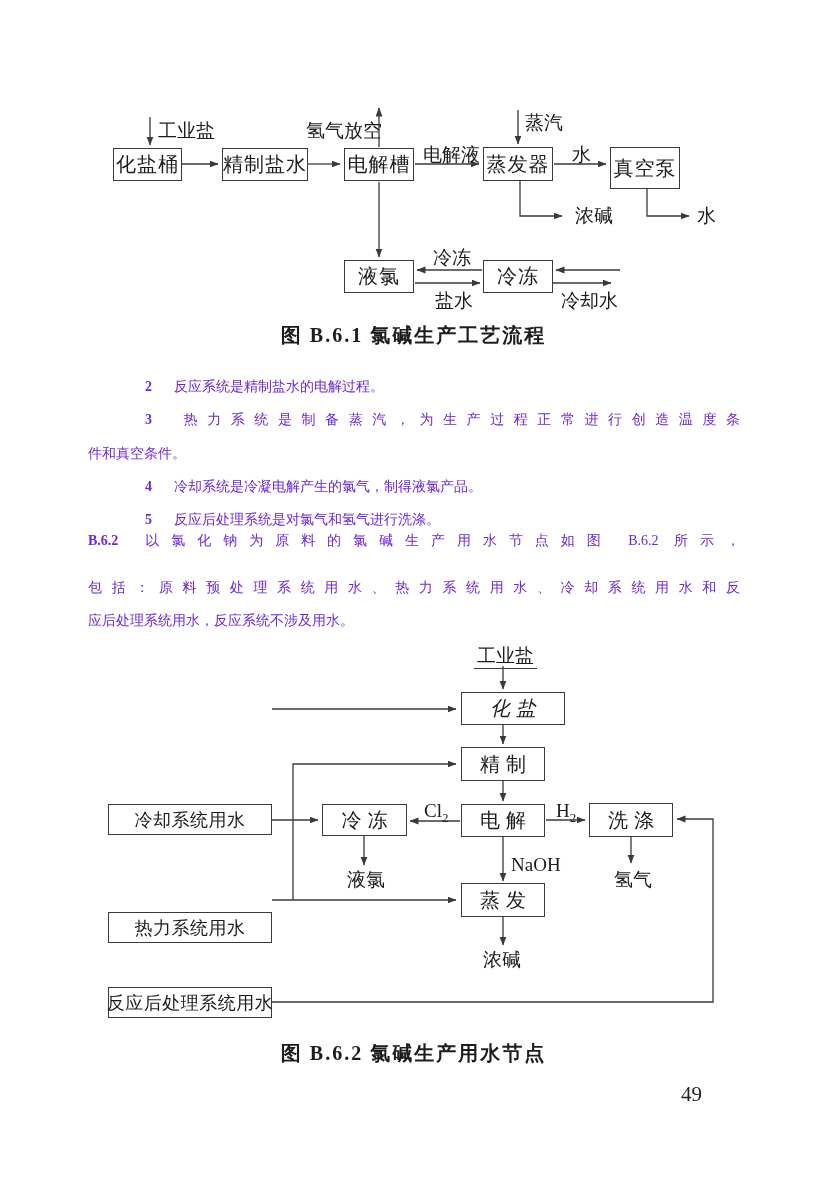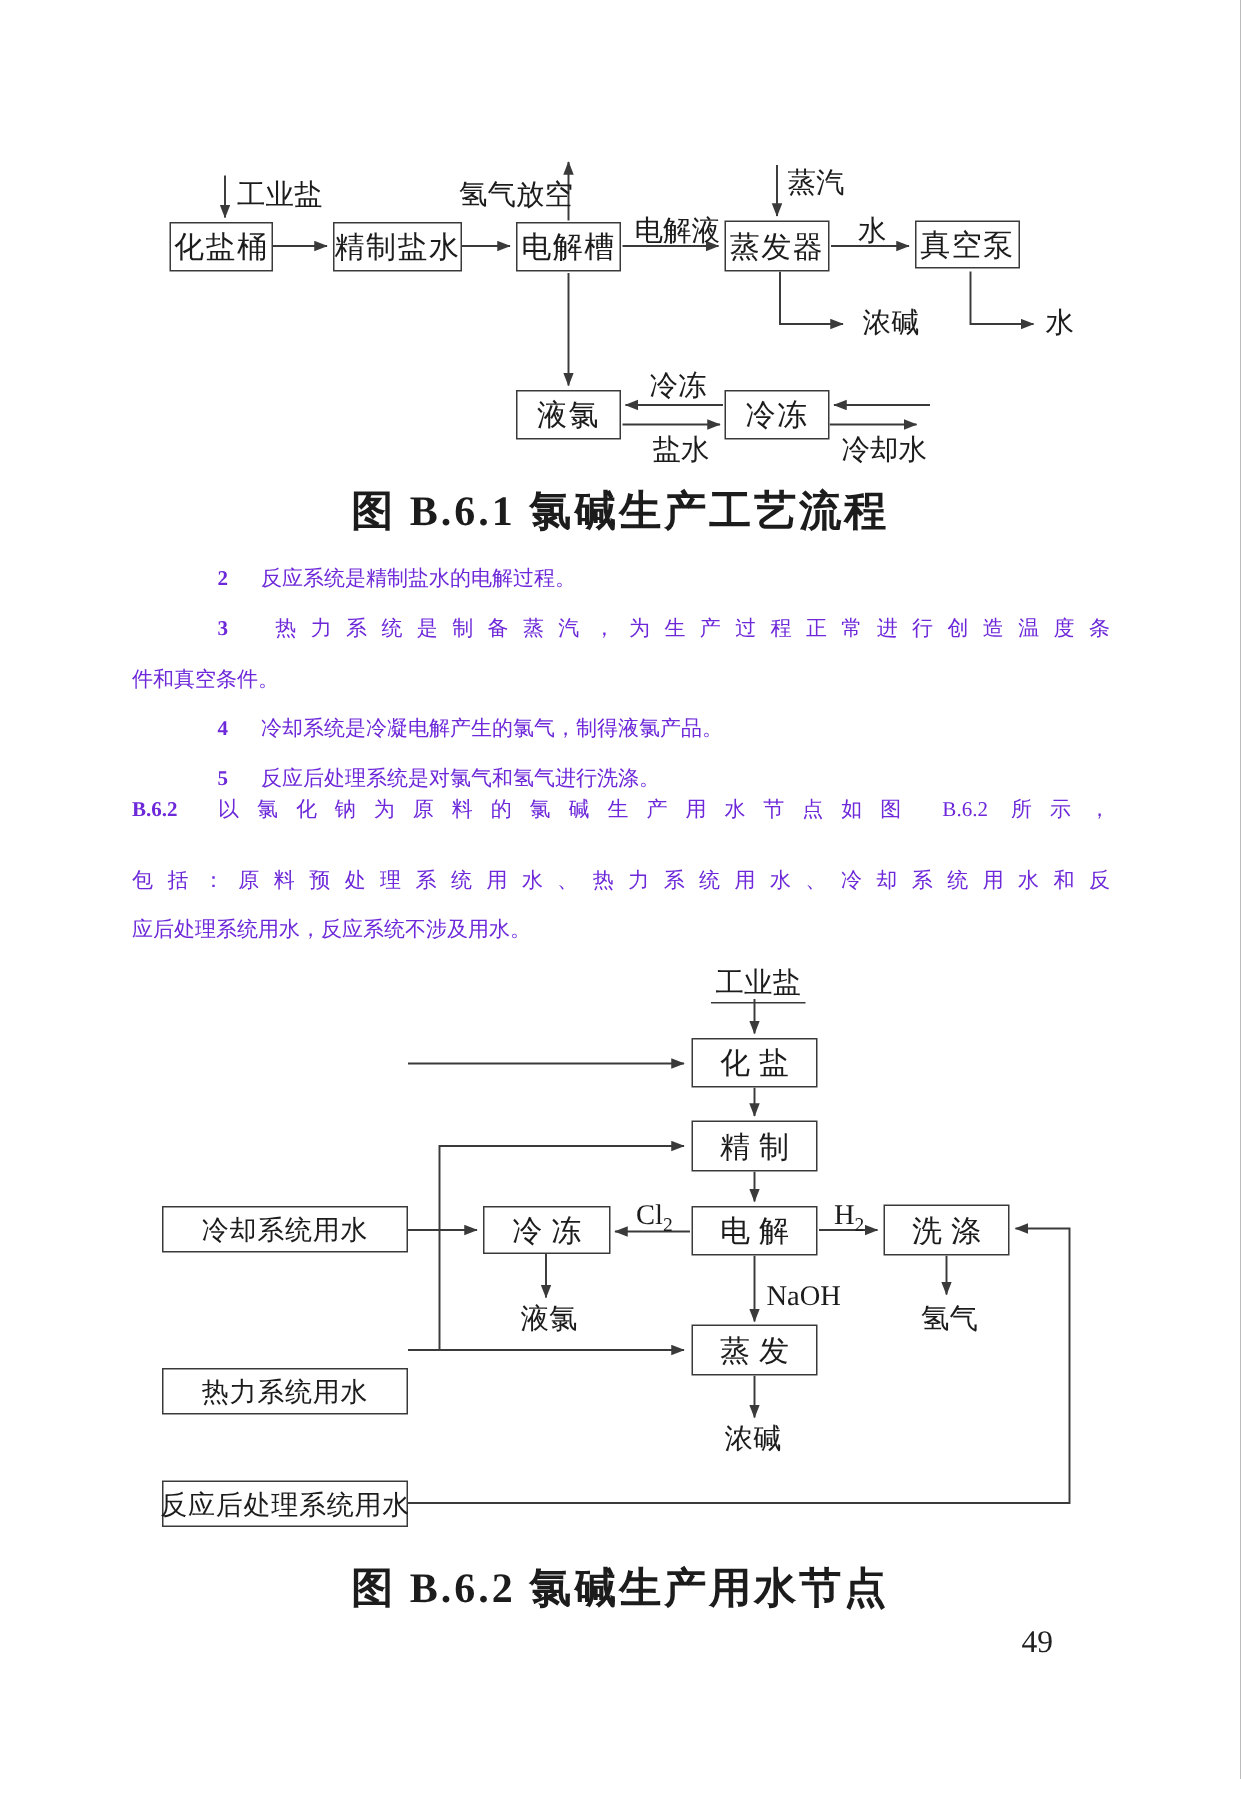--- a/index.html
+++ b/index.html
@@ -13,21 +13,21 @@
     display:flex;align-items:center;justify-content:center;
     font-size:20px;background:#fff;white-space:nowrap;letter-spacing:1px;
   }
   .box.small2{letter-spacing:6px;padding-left:6px;}
   .box.wide{font-size:18px;letter-spacing:0.5px;}
   .dlabel{position:absolute;font-size:19px;white-space:nowrap;line-height:1;}
   .dlabel sub{font-size:13px;}
   .underlined{border-bottom:1.2px solid #3a3a3a;padding:0 3px 3px 3px;}
   .caption{
     position:absolute;left:0;width:827px;text-align:center;
-    font-weight:bold;font-size:28px;letter-spacing:2px;
+    font-weight:bold;font-size:20px;letter-spacing:2px;
   }
   .bodyline{
     position:absolute;font-size:14px;line-height:25px;white-space:nowrap;
     color:#6d28d9;
   }
   .bodyline.just{white-space:normal;text-align:justify;text-align-last:justify;text-justify:inter-character;}
   .lnum{font-weight:bold;margin-right:22px;}
   .lnum.clause{margin-right:15px;}
   .pagenum{position:absolute;font-size:21px;color:#222;}
   svg.wires{position:absolute;left:0;}
@@ -57,21 +57,21 @@
     <line x1="482" y1="170" x2="417" y2="170" marker-end="url(#ar1)"></line>
     <line x1="415" y1="183" x2="480" y2="183" marker-end="url(#ar1)"></line>
     <line x1="620" y1="170" x2="556" y2="170" marker-end="url(#ar1)"></line>
     <line x1="553" y1="183" x2="611" y2="183" marker-end="url(#ar1)"></line>
   </svg>
 
   <div class="box" style="left:113px;top:148px;width:69px;height:33px;">化盐桶</div>
   <div class="box" style="left:222px;top:148px;width:86px;height:33px;">精制盐水</div>
   <div class="box" style="left:344px;top:148px;width:70px;height:33px;">电解槽</div>
   <div class="box" style="left:483px;top:147px;width:70px;height:34px;">蒸发器</div>
-  <div class="box" style="left:610px;top:147px;width:70px;height:32px;">真空泵</div>
+  <div class="box" style="left:610px;top:147px;width:70px;height:42px;">真空泵</div>
   <div class="box" style="left:344px;top:260px;width:70px;height:33px;">液氯</div>
   <div class="box" style="left:483px;top:260px;width:70px;height:33px;">冷冻</div>
 
   <div class="dlabel" style="left:158px;top:121px;">工业盐</div>
   <div class="dlabel" style="left:306px;top:121px;">氢气放空</div>
   <div class="dlabel" style="left:525px;top:113px;">蒸汽</div>
   <div class="dlabel" style="left:423px;top:145px;">电解液</div>
   <div class="dlabel" style="left:572px;top:145px;">水</div>
   <div class="dlabel" style="left:575px;top:206px;">浓碱</div>
   <div class="dlabel" style="left:697px;top:206px;">水</div>
@@ -115,21 +115,21 @@
     <line x1="460" y1="176" x2="410" y2="176" marker-end="url(#ar2)"></line>
     <line x1="546" y1="175" x2="585" y2="175" marker-end="url(#ar2)"></line>
     <line x1="364" y1="191" x2="364" y2="220" marker-end="url(#ar2)"></line>
     <line x1="503" y1="192" x2="503" y2="236" marker-end="url(#ar2)"></line>
     <line x1="631" y1="192" x2="631" y2="218" marker-end="url(#ar2)"></line>
     <line x1="272" y1="255" x2="456" y2="255" marker-end="url(#ar2)"></line>
     <line x1="503" y1="272" x2="503" y2="300" marker-end="url(#ar2)"></line>
     <polyline points="272,357 713,357 713,174 677,174" marker-end="url(#ar2)"></polyline>
   </svg>
 
-  <div class="box small2" style="left:461px;top:692px;width:84px;height:33px;">化盐</div>
+  <div class="box small2" style="left:461px;top:692px;width:104px;height:33px;font-style:italic;">化盐</div>
   <div class="box small2" style="left:461px;top:747px;width:84px;height:34px;">精制</div>
   <div class="box small2" style="left:461px;top:804px;width:84px;height:33px;">电解</div>
   <div class="box small2" style="left:461px;top:883px;width:84px;height:34px;">蒸发</div>
   <div class="box small2" style="left:322px;top:804px;width:85px;height:32px;">冷冻</div>
   <div class="box small2" style="left:589px;top:803px;width:84px;height:34px;">洗涤</div>
   <div class="box wide" style="left:108px;top:804px;width:164px;height:31px;">冷却系统用水</div>
   <div class="box wide" style="left:108px;top:884px;width:164px;height:31px;margin-top:28px;">热力系统用水</div>
   <div class="box wide" style="left:108px;top:987px;width:164px;height:31px;">反应后处理系统用水</div>
 
   <div class="dlabel underlined" style="left:474px;top:646px;">工业盐</div>

